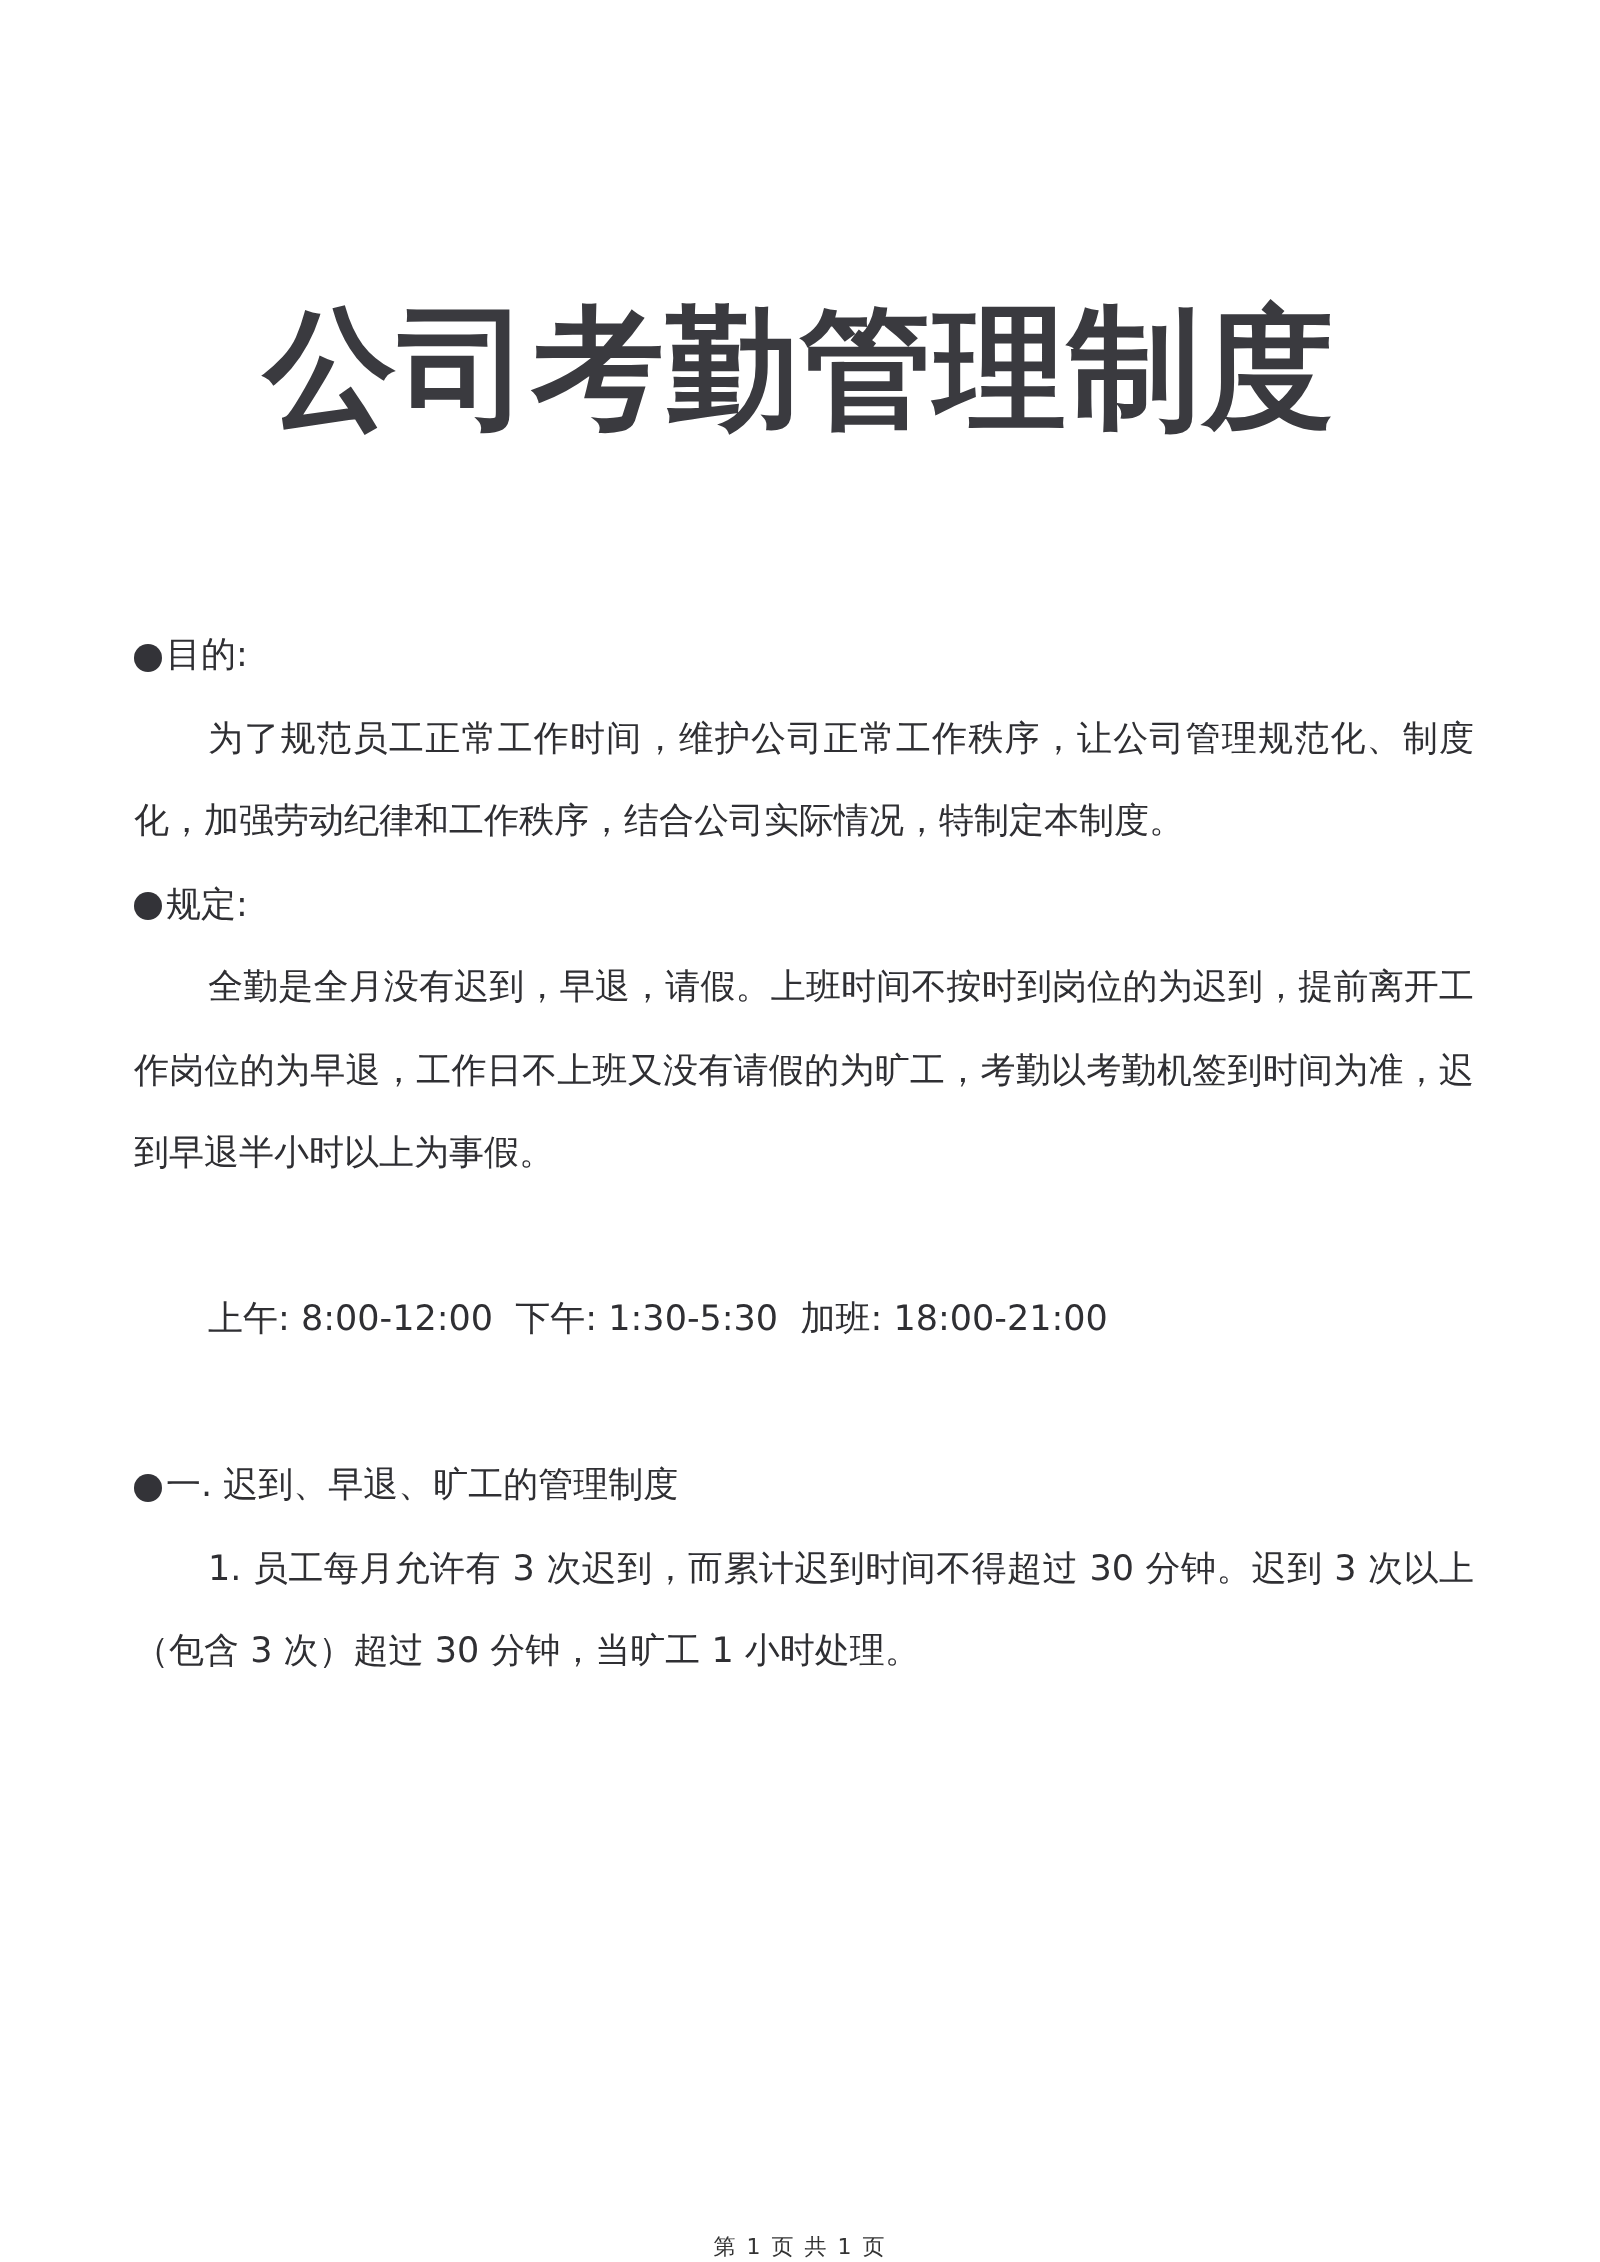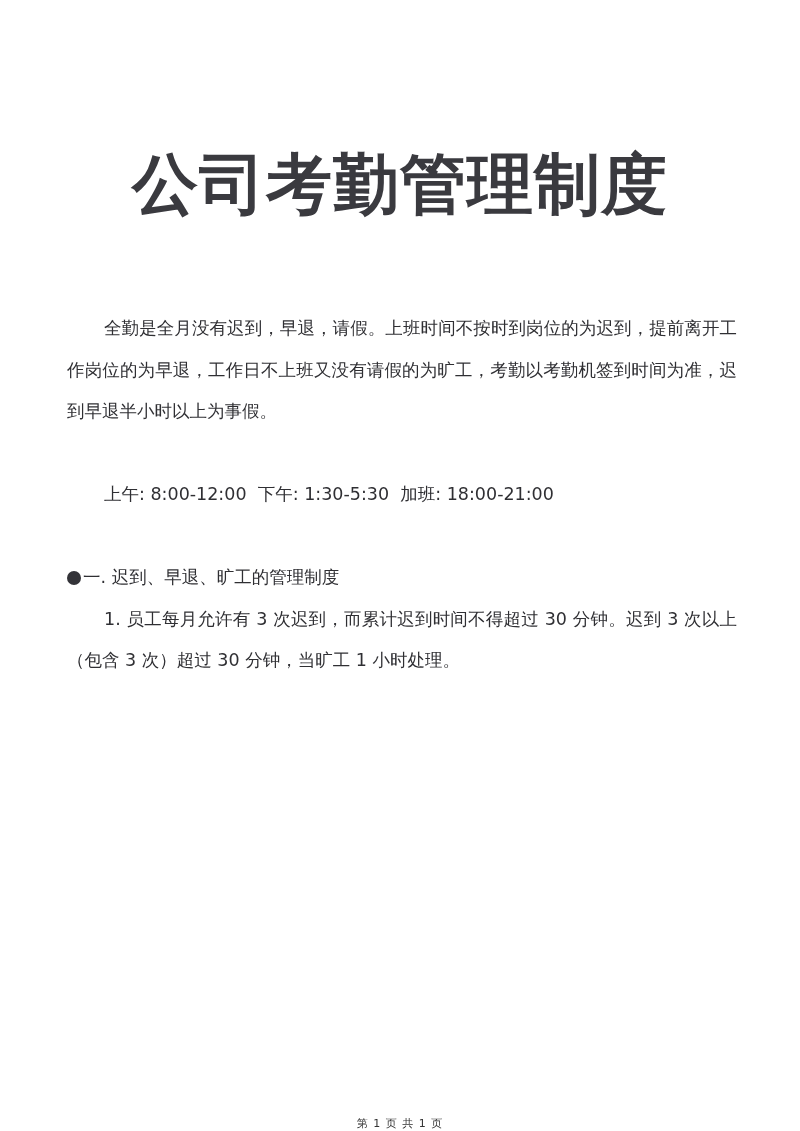--- a/index.html
+++ b/index.html
@@ -74,21 +74,30 @@
       letter-spacing: 1px;
     }
   </style>
 </head>
 <body>
 
 <div class="title">公司考勤管理制度</div>
 
 <div class="content">
 
+  <div class="heading">
+    <span class="bullet"></span>
+    <span>目的:</span>
+  </div>
+  <p class="para">为了规范员工正常工作时间，维护公司正常工作秩序，让公司管理规范化、制度化，加强劳动纪律和工作秩序，结合公司实际情况，特制定本制度。</p>
 
+  <div class="heading">
+    <span class="bullet"></span>
+    <span>规定:</span>
+  </div>
 
   <p class="para">全勤是全月没有迟到，早退，请假。上班时间不按时到岗位的为迟到，提前离开工作岗位的为早退，工作日不上班又没有请假的为旷工，考勤以考勤机签到时间为准，迟到早退半小时以上为事假。</p>
 
   <div class="gap"></div>
 
   <div class="times"><span>上午:</span> <span>8:00-12:00</span>  <span>下午:</span> <span>1:30-5:30</span>  <span>加班:</span> <span>18:00-21:00</span></div>
 
   <div class="gap"></div>
 
   <div class="heading">

